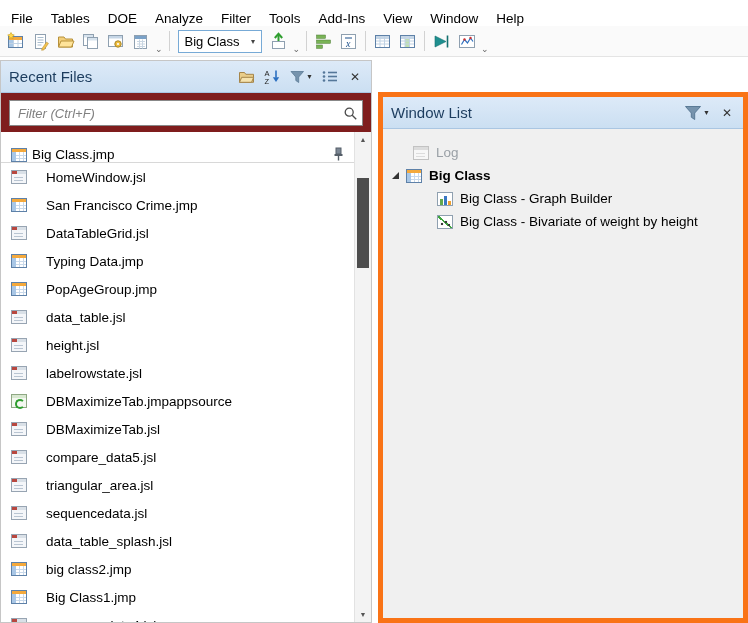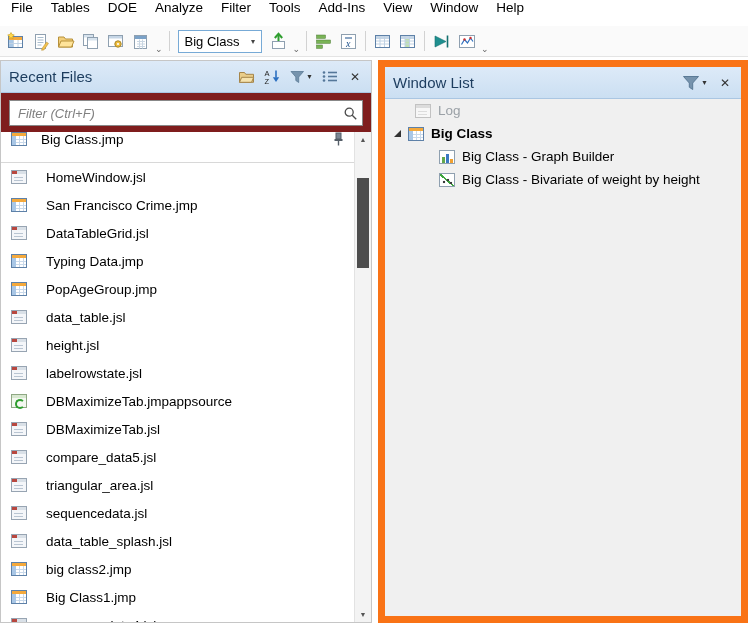--- a/index.html
+++ b/index.html
@@ -1,54 +1,54 @@
 <!DOCTYPE html>
 <html><head>
 <meta charset="utf-8">
 <style>
   *{box-sizing:border-box;margin:0;padding:0;}
   html,body{width:748px;height:623px;overflow:hidden;}
   body{font-family:"Liberation Sans","DejaVu Sans",sans-serif;font-size:13px;color:#000;background:#fff;}
 
   
-  .menubar{height:26px;display:flex;align-items:flex-start;background:#fff;padding-left:2px;}
+  .menubar{height:26px;display:flex;align-items:flex-end;background:#fff;padding-left:2px;}
   .menu-item{display:flex;align-items:center;padding:0 9px;font-size:13.5px;cursor:default;white-space:nowrap;}
 
   
   .toolbar{height:31px;display:flex;align-items:center;background:#fafafa;border-bottom:1px solid #e4e4e4;padding:0 3px;}
   .tbtn{width:25px;height:26px;display:flex;align-items:center;justify-content:center;}
   .tsep{width:1px;height:20px;background:#d2d2d2;margin:0 4px;}
   .toverflow{font-size:9px;color:#666;align-self:flex-end;padding:0 2px 2px;line-height:1;}
   .combo{display:flex;align-items:center;width:84px;height:23px;border:1px solid #77aad6;background:#fff;margin:0 4px;}
   .combo-value{flex:1;padding-left:6px;font-size:13px;white-space:nowrap;overflow:hidden;}
   .combo-arrow{width:15px;text-align:center;font-size:8px;color:#444;}
 
   
   .workspace{display:flex;height:566px;padding-top:3px;background:#fff;}
   .left-panel{width:372px;display:flex;flex-direction:column;border:1px solid #c6c6c6;background:#fff;}
   .splitter{width:6px;}
-  .right-panel{width:370px;display:flex;flex-direction:column;border:7px solid #f97316;background:#f0f0f0;}
+  .right-panel{width:370px;display:flex;flex-direction:column;border:5px solid #f97316;background:#f0f0f0;margin-top:32px;}
   .panel-header{flex:0 0 32px;display:flex;align-items:center;background:linear-gradient(#ddeaf8,#cbdff2);border-bottom:1px solid #aac6e2;padding:0 8px;}
   .panel-title{font-size:15px;color:#1c3c5e;white-space:nowrap;}
   .header-tools{margin-left:auto;display:flex;align-items:center;gap:9px;}
   .hbtn{display:flex;align-items:center;justify-content:center;height:18px;}
   .close-x{font-size:12px;color:#333;padding:0 3px;line-height:1;}
   .mini-caret{font-size:7px;color:#333;margin-left:1px;}
 
   
   .filter-row{padding:7px 8px 6px;background:#7f1d1d;}
   .filter-box{height:26px;border:1px solid #888;background:#fff;display:flex;align-items:center;}
   .filter-input{flex:1;border:0;outline:0;height:100%;padding:0 8px;font-family:"Liberation Sans",sans-serif;font-size:13px;min-width:0;}
   .filter-input::placeholder{font-style:italic;color:#808080;}
   .search-btn{flex:0 0 24px;display:flex;align-items:center;justify-content:center;height:100%;}
 
   
   .scroll-region{flex:1;display:flex;min-height:0;background:#fff;}
   .list-col{flex:1;display:flex;flex-direction:column;min-width:0;overflow:hidden;}
-  .pinned-row{flex:0 0 30px;display:flex;align-items:flex-start;padding:0 10px;gap:14px;}
+  .pinned-row{flex:0 0 30px;display:flex;align-items:flex-end;padding:0 10px;gap:5px;}
   .pin-btn{margin-left:auto;display:flex;align-items:center;}
   .pin-sep{flex:0 0 1px;background:#d8d8d8;}
   .file-list{flex:1;overflow:hidden;}
   .file-item{height:28px;display:flex;align-items:center;padding:0 10px;gap:19px;}
   .fi-label{font-size:13.5px;white-space:nowrap;}
   .scrollbar{flex:0 0 17px;background:#f3f3f3;border-left:1px solid #e2e2e2;display:flex;flex-direction:column;}
   .sb-btn{flex:0 0 15px;display:flex;align-items:center;justify-content:center;color:#555;font-size:7px;line-height:1;}
   .sb-track{flex:1;position:relative;}
   .sb-thumb{position:absolute;left:2px;right:2px;top:31px;height:90px;background:#4d4d4d;}
 
@@ -82,21 +82,21 @@
     linear-gradient(#f0a030,#f0a030) 10px 8px/3px 4px no-repeat,
     #fff;}
   .icon-biv{border:1px solid #8fa0b0;background:
     radial-gradient(circle at 4px 8px,#3a3a3a 0 1.2px,transparent 1.6px),
     radial-gradient(circle at 8px 6px,#3a3a3a 0 1.2px,transparent 1.6px),
     radial-gradient(circle at 11px 9px,#3a3a3a 0 1.2px,transparent 1.6px),
     linear-gradient(to top right,transparent 44%,#3fa53f 44% 54%,transparent 54%),
     #fff;}
 
   
-  .tree{font-size:13.5px;}
+  .tree{padding-top:12px;font-size:13.5px;}
   .tree-row{height:23px;display:flex;align-items:center;gap:7px;}
   .row-log{padding-left:30px;color:#9aa0a6;}
   .row-root{padding-left:9px;}
   .root-label{font-weight:bold;}
   .expander{width:0;height:0;border-left:7px solid transparent;border-bottom:7px solid #333;}
   .row-child{padding-left:54px;}
 </style>
 </head>
 <body>
 

